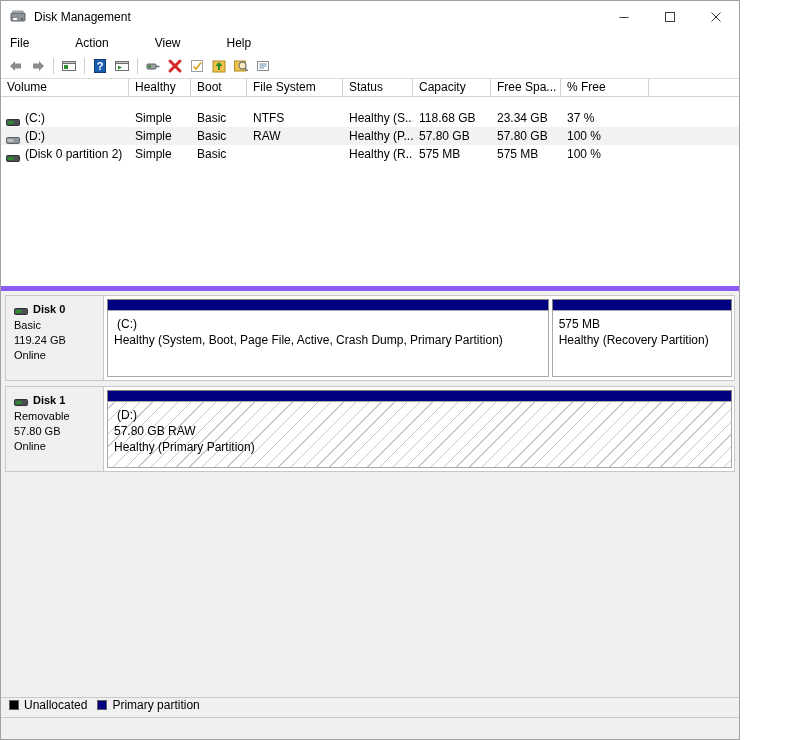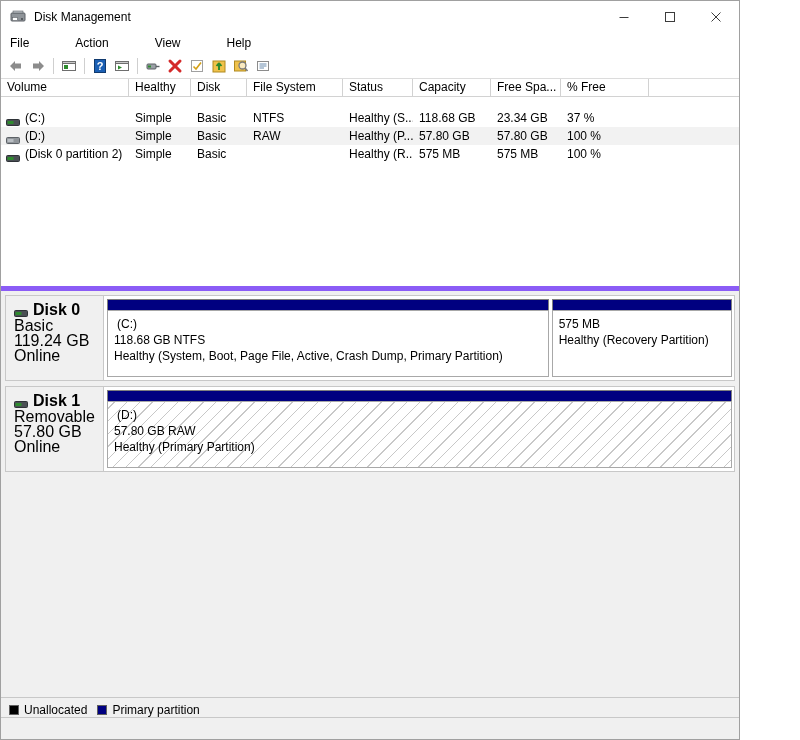--- a/index.html
+++ b/index.html
@@ -150,21 +150,21 @@
     border: 1px solid #c8c8c8;
     height: 86px;
     margin-bottom: 5px;
   }
   .disk-info {
     width: 98px;
     flex: 0 0 auto;
     background: #f0f0f0;
     border-right: 1px solid #c8c8c8;
     padding: 6px 0 0 8px;
-    font-size: 16px;
+    font-size: 11px;
     line-height: 15px;
   }
   .disk-title {
     font-weight: bold;
     display: flex;
     align-items: center;
     margin-bottom: 1px;
   }
   .disk-title .vol-icon { margin-right: 5px; }
   .disk-sub { color: #000; }
@@ -209,21 +209,21 @@
   }
   .part-label { margin-left: 3px; }
 
   
   #legend {
     height: 20px;
     flex: 0 0 auto;
     background: #f0f0f0;
     border-top: 1px solid #c8c8c8;
     display: flex;
-    align-items: flex-end;
+    align-items: flex-start;
     padding-left: 8px;
     font-size: 12px;
   }
   .legend-item { display: flex; align-items: center; margin-right: 10px; }
   .legend-swatch {
     width: 10px; height: 10px;
     border: 1px solid #606060;
     margin-right: 5px;
     flex: 0 0 auto;
   }
@@ -349,21 +349,21 @@
           <line x1="4.5" y1="8" x2="11.5" y2="8" stroke="#6a8caf" stroke-width="1"></line>
           <line x1="4.5" y1="10" x2="9" y2="10" stroke="#6a8caf" stroke-width="1"></line>
         </svg>
     </div>
   </div>
 
   <div id="vol-pane">
     <div id="vol-header">
       <div class="vh" style="width:128px">Volume</div>
       <div class="vh" style="width:62px">Healthy</div>
-      <div class="vh" style="width:56px">Disk</div>
+      <div class="vh" style="width:56px">Boot</div>
       <div class="vh" style="width:96px">File System</div>
       <div class="vh" style="width:70px">Status</div>
       <div class="vh" style="width:78px">Capacity</div>
       <div class="vh" style="width:70px">Free Spa...</div>
       <div class="vh" style="width:88px">% Free</div>
       <div class="vh" style="flex:1 1 auto;border-right:none"></div>
     </div>
     <div id="vol-body">
 
       <div class="vrow">
@@ -441,21 +441,20 @@
         </div>
         <div class="disk-sub">Basic</div>
         <div class="disk-sub">119.24 GB</div>
         <div class="disk-sub">Online</div>
       </div>
       <div class="disk-parts">
         <div class="part" style="flex:71 1 0">
           <div class="part-bar"></div>
           <div class="part-body">
             <div class="part-label">(C:)</div>
-            <div>118.68 GB NTFS</div>
             <div>Healthy (System, Boot, Page File, Active, Crash Dump, Primary Partition)</div>
           </div>
         </div>
         <div class="part" style="flex:29 1 0">
           <div class="part-bar"></div>
           <div class="part-body">
             <div class="part-label"></div>
             <div>575 MB</div>
             <div>Healthy (Recovery Partition)</div>
           </div>

